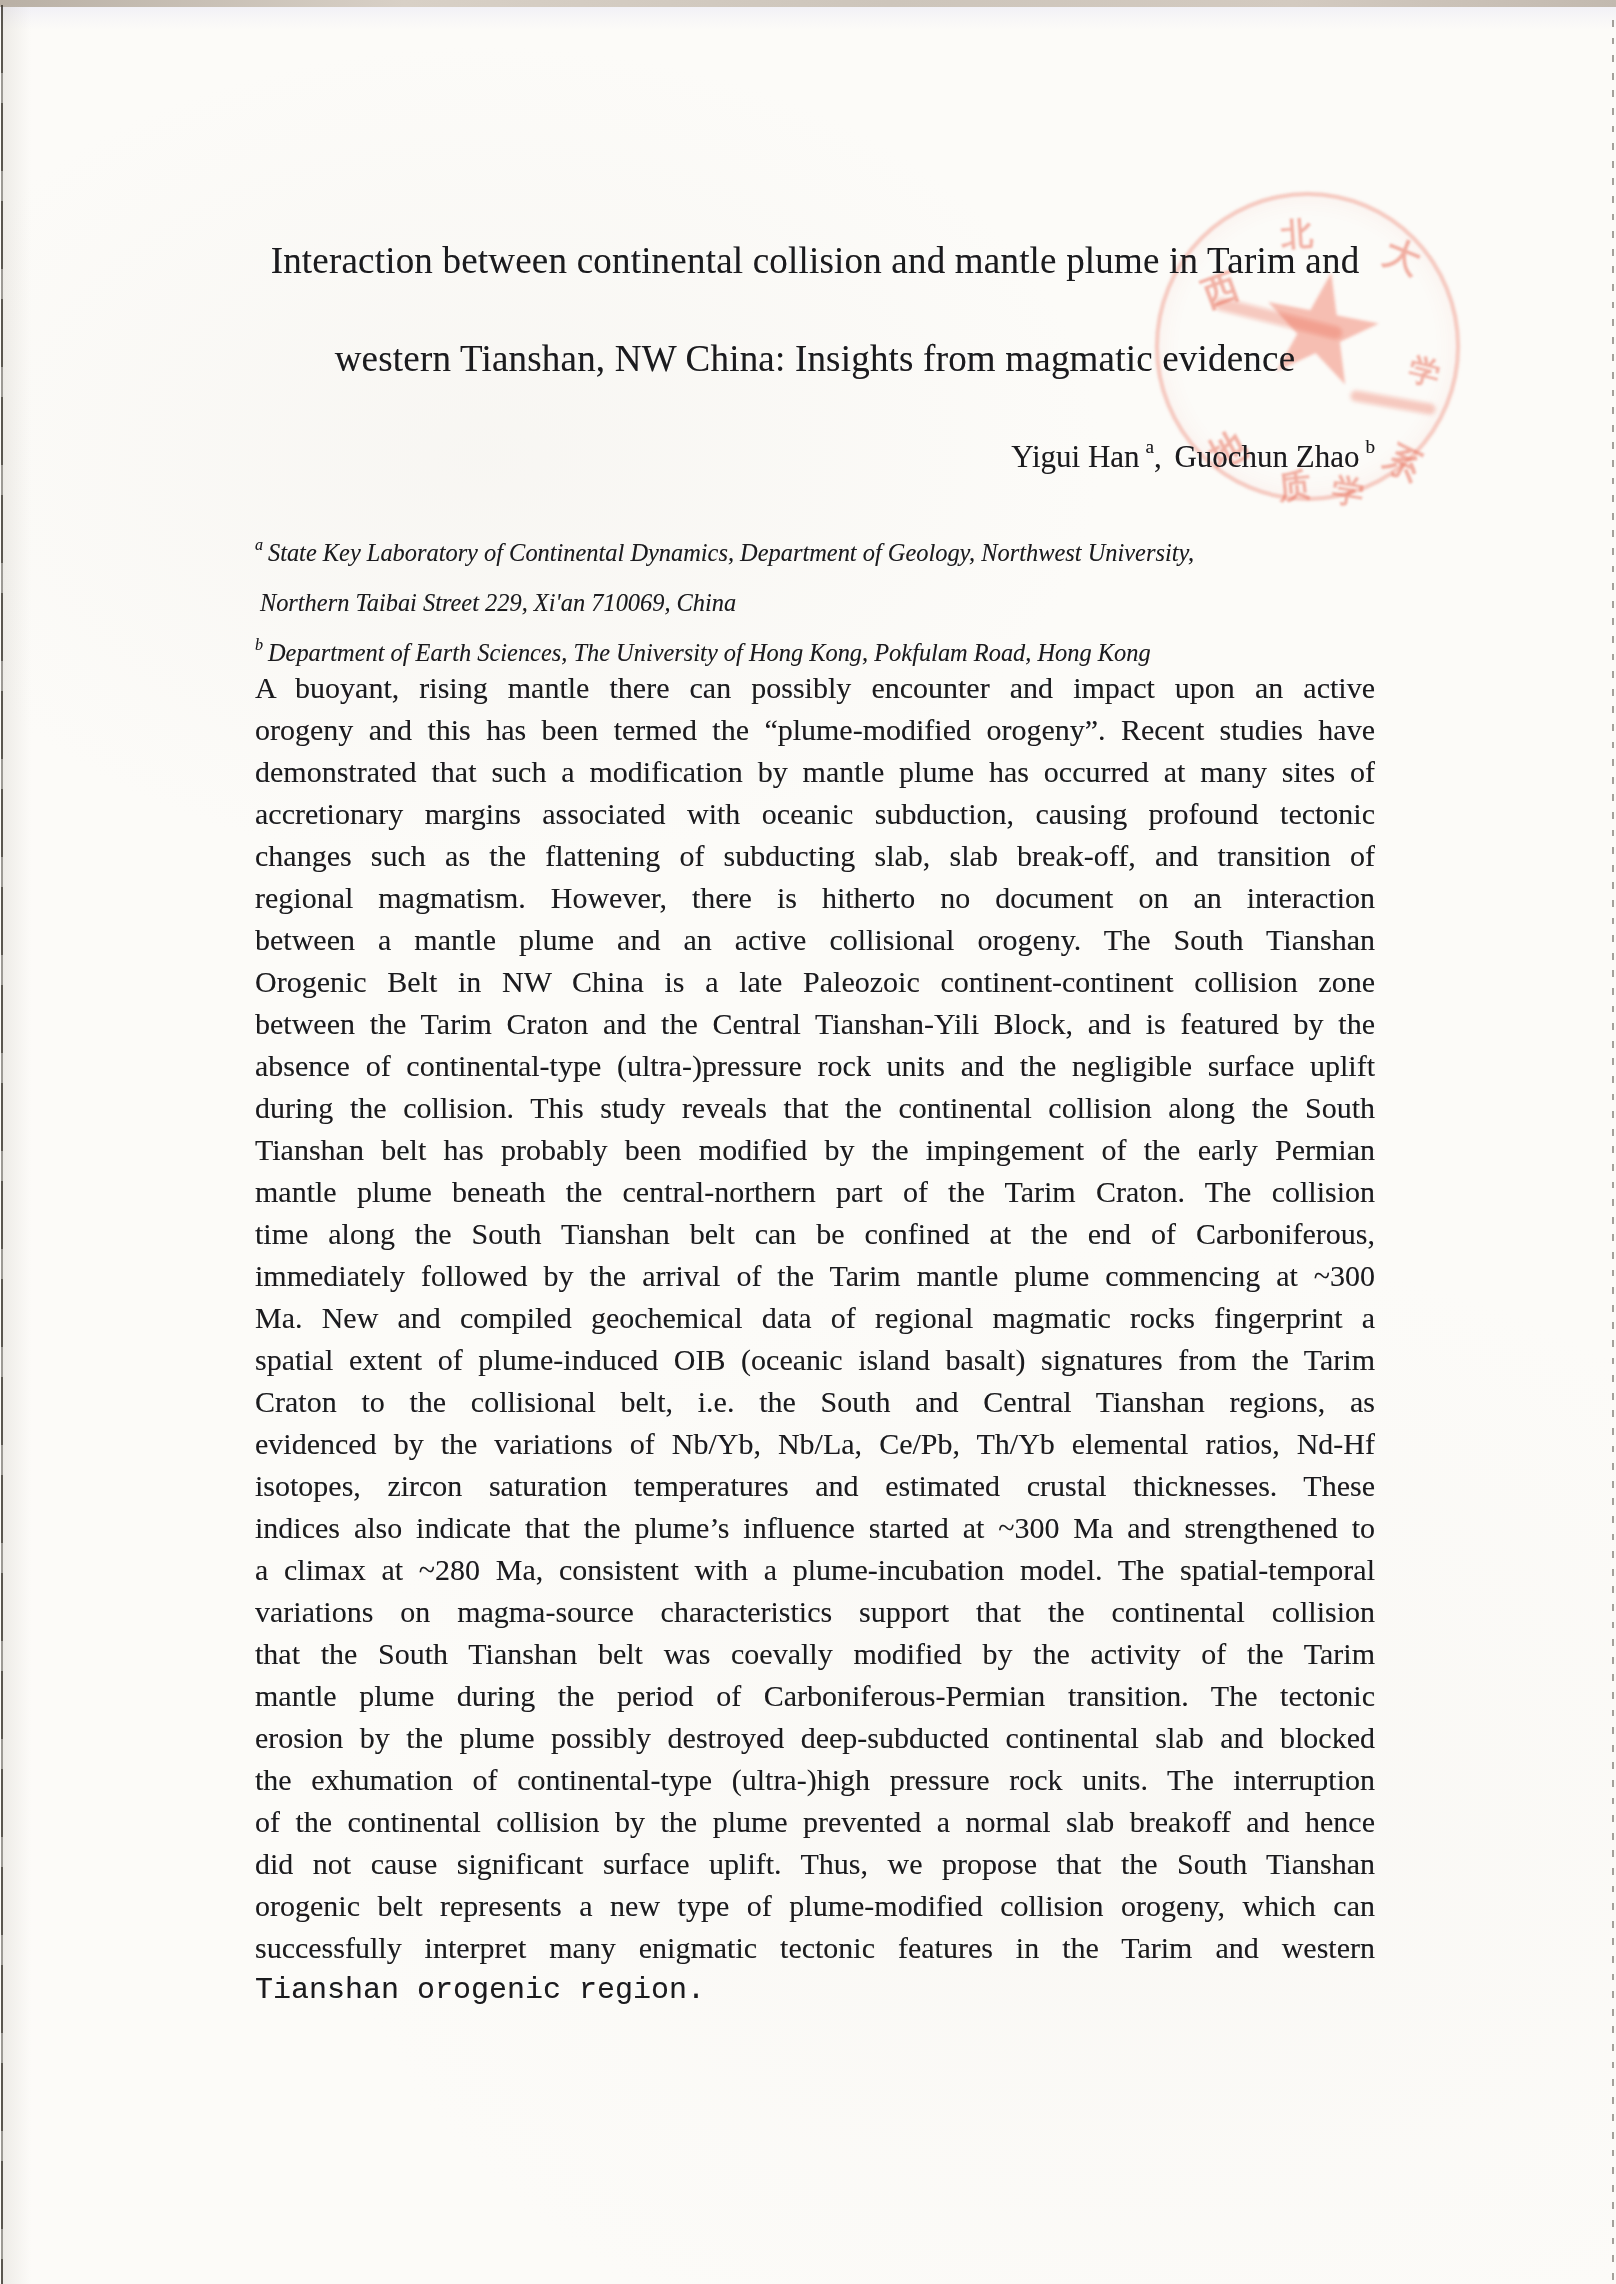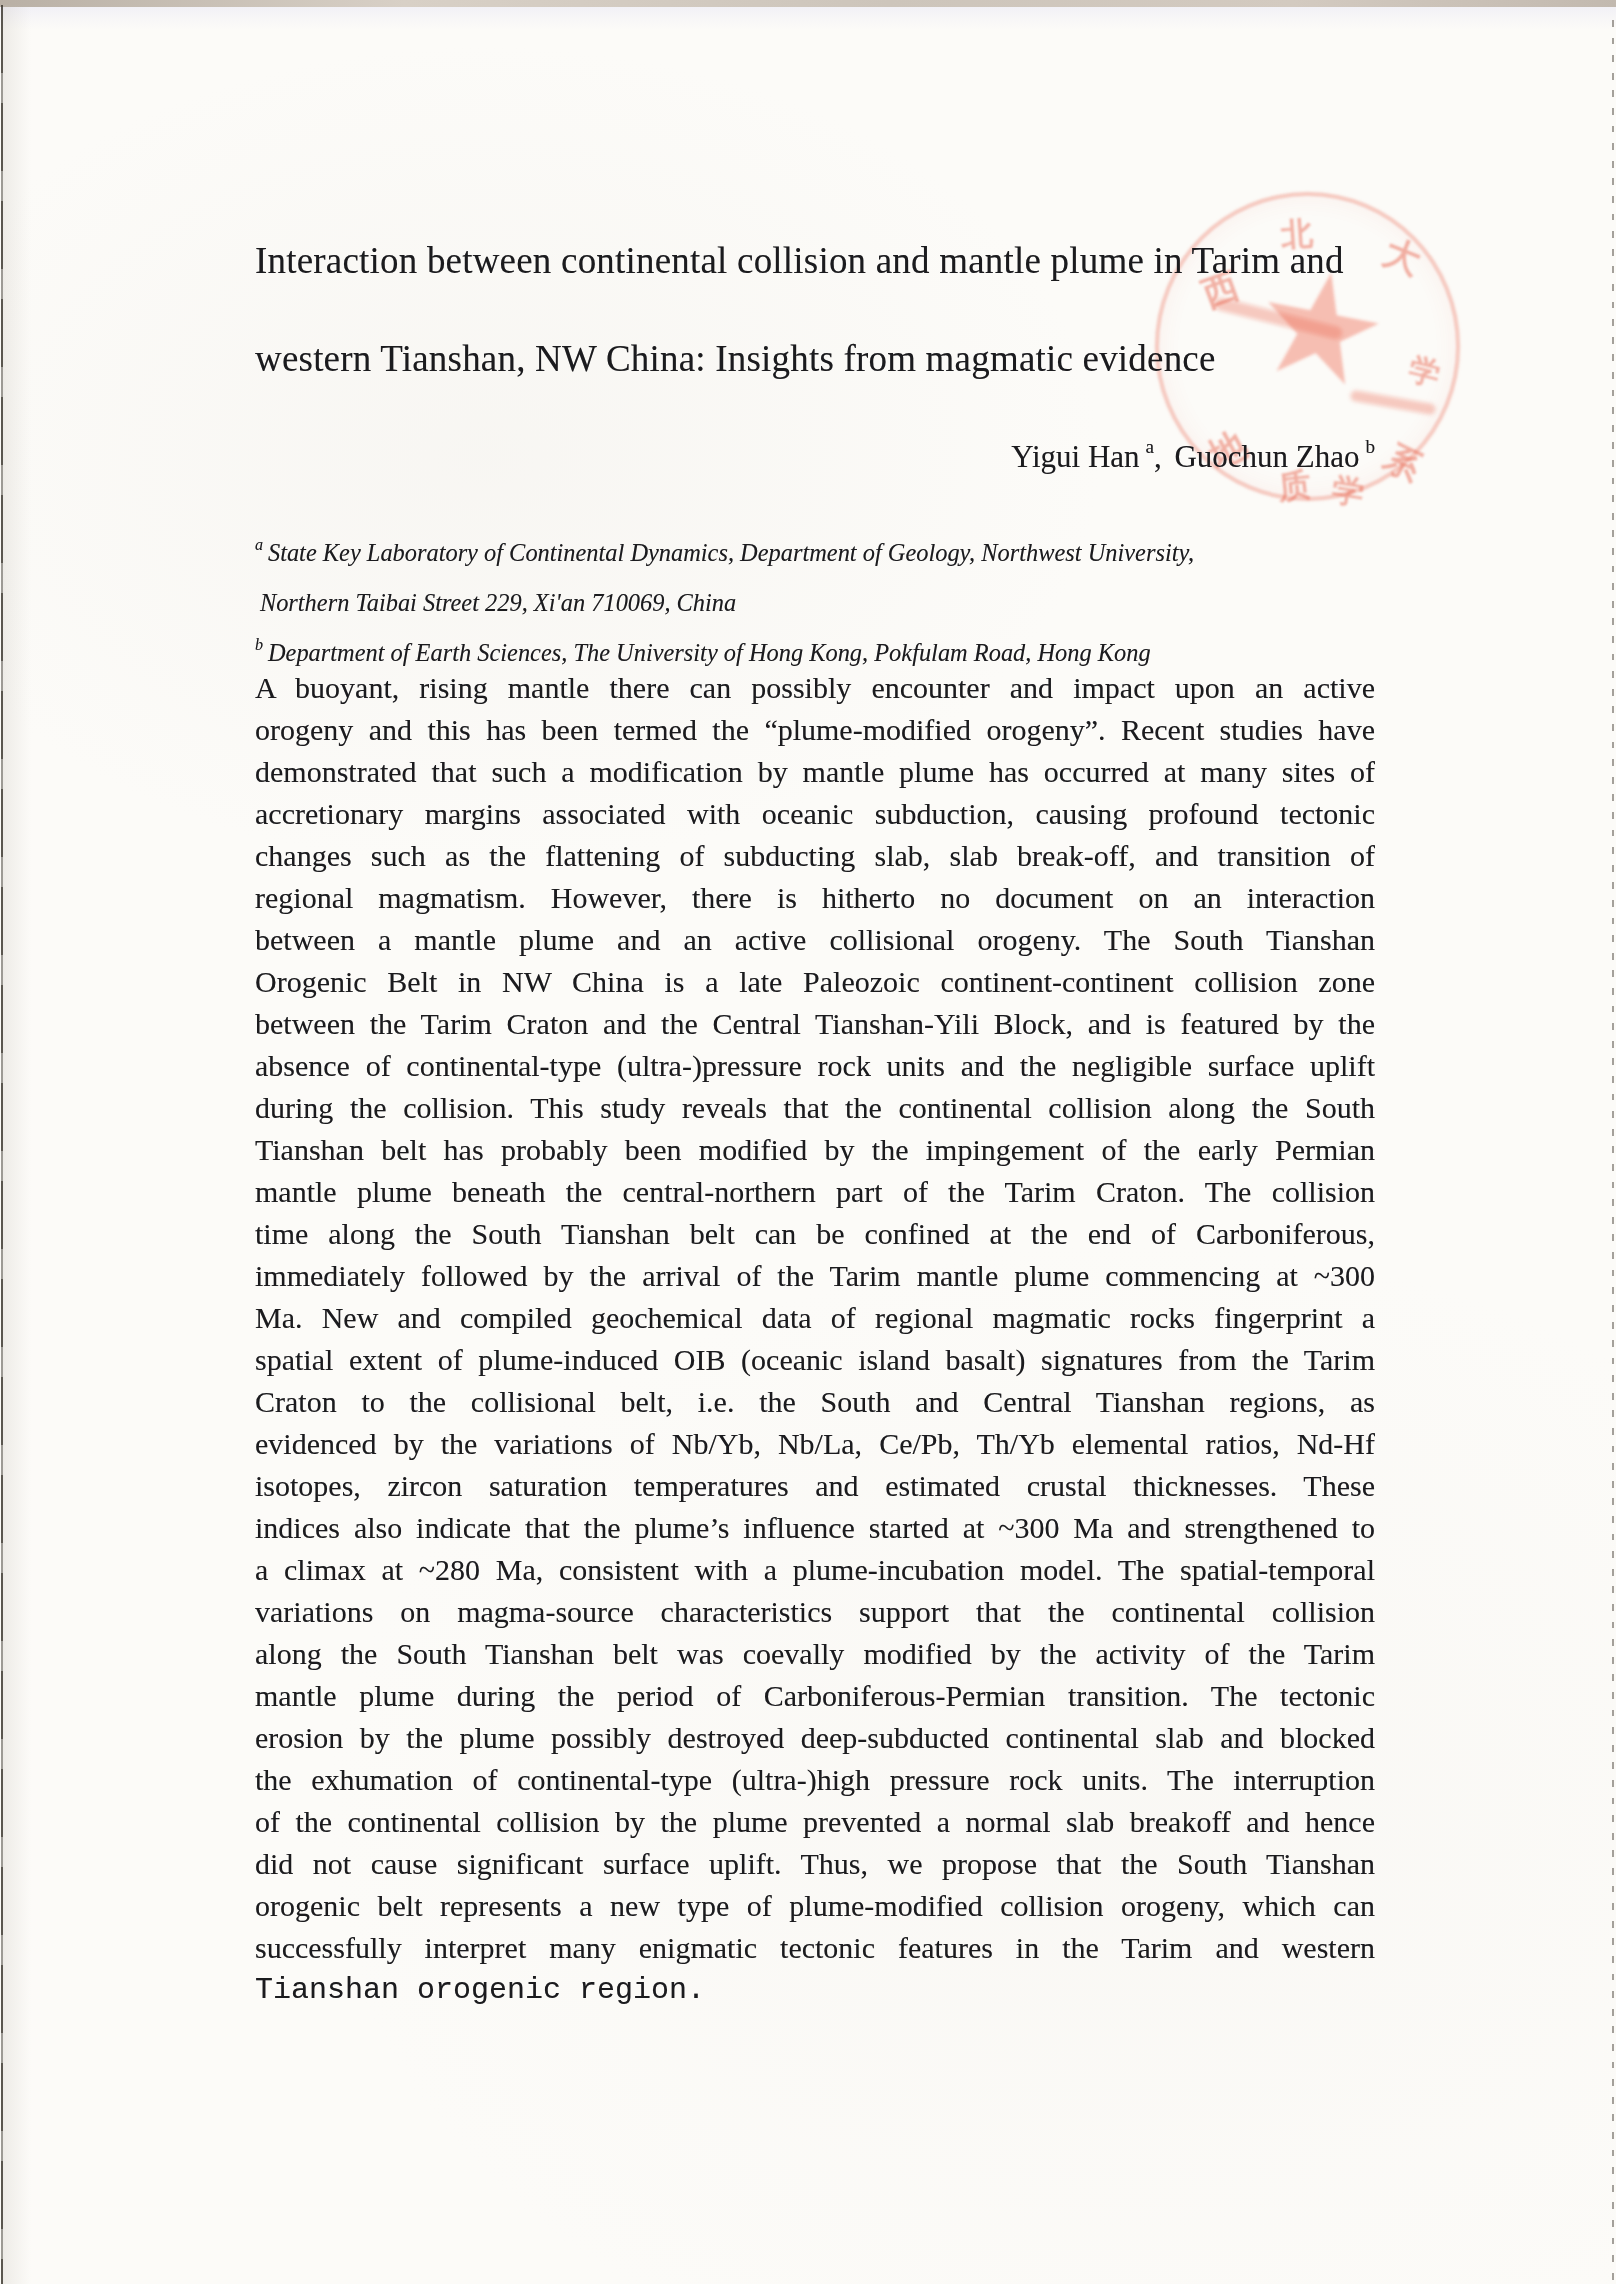--- a/index.html
+++ b/index.html
@@ -82,21 +82,21 @@
     position: absolute; border-radius: 10.8px;
     background: rgba(235,100,75,0.33);
     filter: blur(2px);
   }
   .smear-1 { left: 58px; top: 120px; width: 131px; height: 12.7px; transform: rotate(14deg); }
   .smear-2 { left: 195px; top: 205px; width: 86px; height: 10.8px; transform: rotate(10deg); }
   
   .ink { color: #1b1b1e; text-shadow: 0 0 0.5px rgba(20,20,25,0.35); }
   .title-block {
     position: absolute; left: 255px; top: 212px; width: 1120px;
-    font-size: 37px; line-height: 98px; text-align: left;
+    font-size: 37px; line-height: 98px; text-align: center;
     letter-spacing: 0.2px;
   }
   .title-block .tl { display: block; white-space: nowrap; }
   .authors-line {
     position: absolute; left: 255px; top: 422px; width: 1120px;
     font-size: 31px; line-height: 49px; text-align: right;
     white-space: nowrap;
   }
   .authors-line sup { font-size: 0.62em; vertical-align: 13.7px; margin-left: 5.9px; }
   .authors-line .sep { margin-right: 4.9px; }
@@ -181,21 +181,21 @@
       <div class="abs-line">time along the South Tianshan belt can be confined at the end of Carboniferous,</div>
       <div class="abs-line">immediately followed by the arrival of the Tarim mantle plume commencing at ~300</div>
       <div class="abs-line">Ma. New and compiled geochemical data of regional magmatic rocks fingerprint a</div>
       <div class="abs-line">spatial extent of plume-induced OIB (oceanic island basalt) signatures from the Tarim</div>
       <div class="abs-line">Craton to the collisional belt, i.e. the South and Central Tianshan regions, as</div>
       <div class="abs-line">evidenced by the variations of Nb/Yb, Nb/La, Ce/Pb, Th/Yb elemental ratios, Nd-Hf</div>
       <div class="abs-line">isotopes, zircon saturation temperatures and estimated crustal thicknesses. These</div>
       <div class="abs-line">indices also indicate that the plume’s influence started at ~300 Ma and strengthened to</div>
       <div class="abs-line">a climax at ~280 Ma, consistent with a plume-incubation model. The spatial-temporal</div>
       <div class="abs-line">variations on magma-source characteristics support that the continental collision</div>
-      <div class="abs-line">along the South Tianshan belt was coevally modified by the activity of the Tarim</div>
+      <div class="abs-line">that the South Tianshan belt was coevally modified by the activity of the Tarim</div>
       <div class="abs-line">mantle plume during the period of Carboniferous-Permian transition. The tectonic</div>
       <div class="abs-line">erosion by the plume possibly destroyed deep-subducted continental slab and blocked</div>
       <div class="abs-line">the exhumation of continental-type (ultra-)high pressure rock units. The interruption</div>
       <div class="abs-line">of the continental collision by the plume prevented a normal slab breakoff and hence</div>
       <div class="abs-line">did not cause significant surface uplift. Thus, we propose that the South Tianshan</div>
       <div class="abs-line">orogenic belt represents a new type of plume-modified collision orogeny, which can</div>
       <div class="abs-line">successfully interpret many enigmatic tectonic features in the Tarim and western</div>
       <div class="abs-line">Tianshan orogenic region.</div>
     </div>
 

